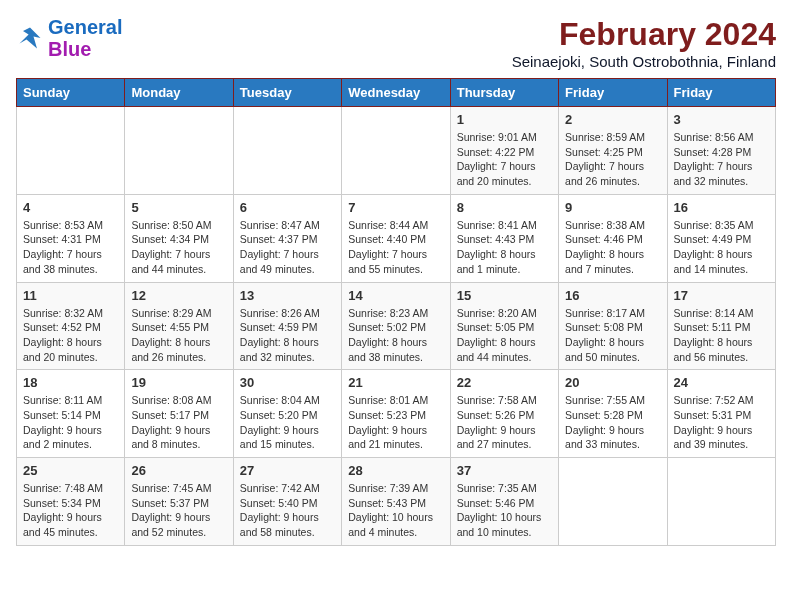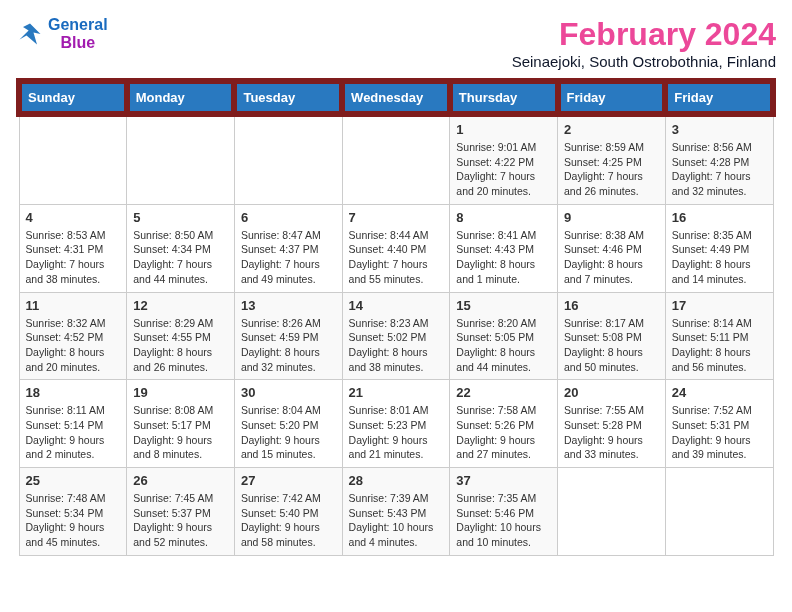--- a/index.html
+++ b/index.html
@@ -15,58 +15,57 @@
       align-items: flex-start;
       justify-content: space-between;
       margin-bottom: 8px;
     }
     .logo {
       display: flex;
       align-items: center;
       gap: 4px;
     }
     .logo-text {
-      font-size: 16px;
+      font-size: 20px;
       font-weight: bold;
       color: #333;
       line-height: 1.1;
-      text-align: center;
     }
     .logo-text span {
       color: #1a6bbf;
     }
     .logo-bird {
       width: 28px;
       height: 28px;
     }
     .title-area {
       text-align: right;
     }
     .main-title {
       font-size: 32px;
       font-weight: bold;
-      color: #ec4899;
+      color: #7f1d1d;
     }
     .subtitle {
       font-size: 15px;
       color: #0f172a;
     }
     table {
       width: 100%;
       border-collapse: collapse;
       font-size: 11px;
     }
     thead tr th {
       background-color: #2979c0;
       color: #fff;
       padding: 6px 6px;
       text-align: left;
       font-size: 13px;
       font-weight: bold;
-      border: 6px solid #7f1d1d;
+      border: 1px solid #7f1d1d;
     }
     tbody tr {
       vertical-align: top;
     }
     tbody tr td {
       border: 1px solid #ccc;
       padding: 5px 6px;
       min-height: 80px;
       width: 14.28%;
       background: #fff;

